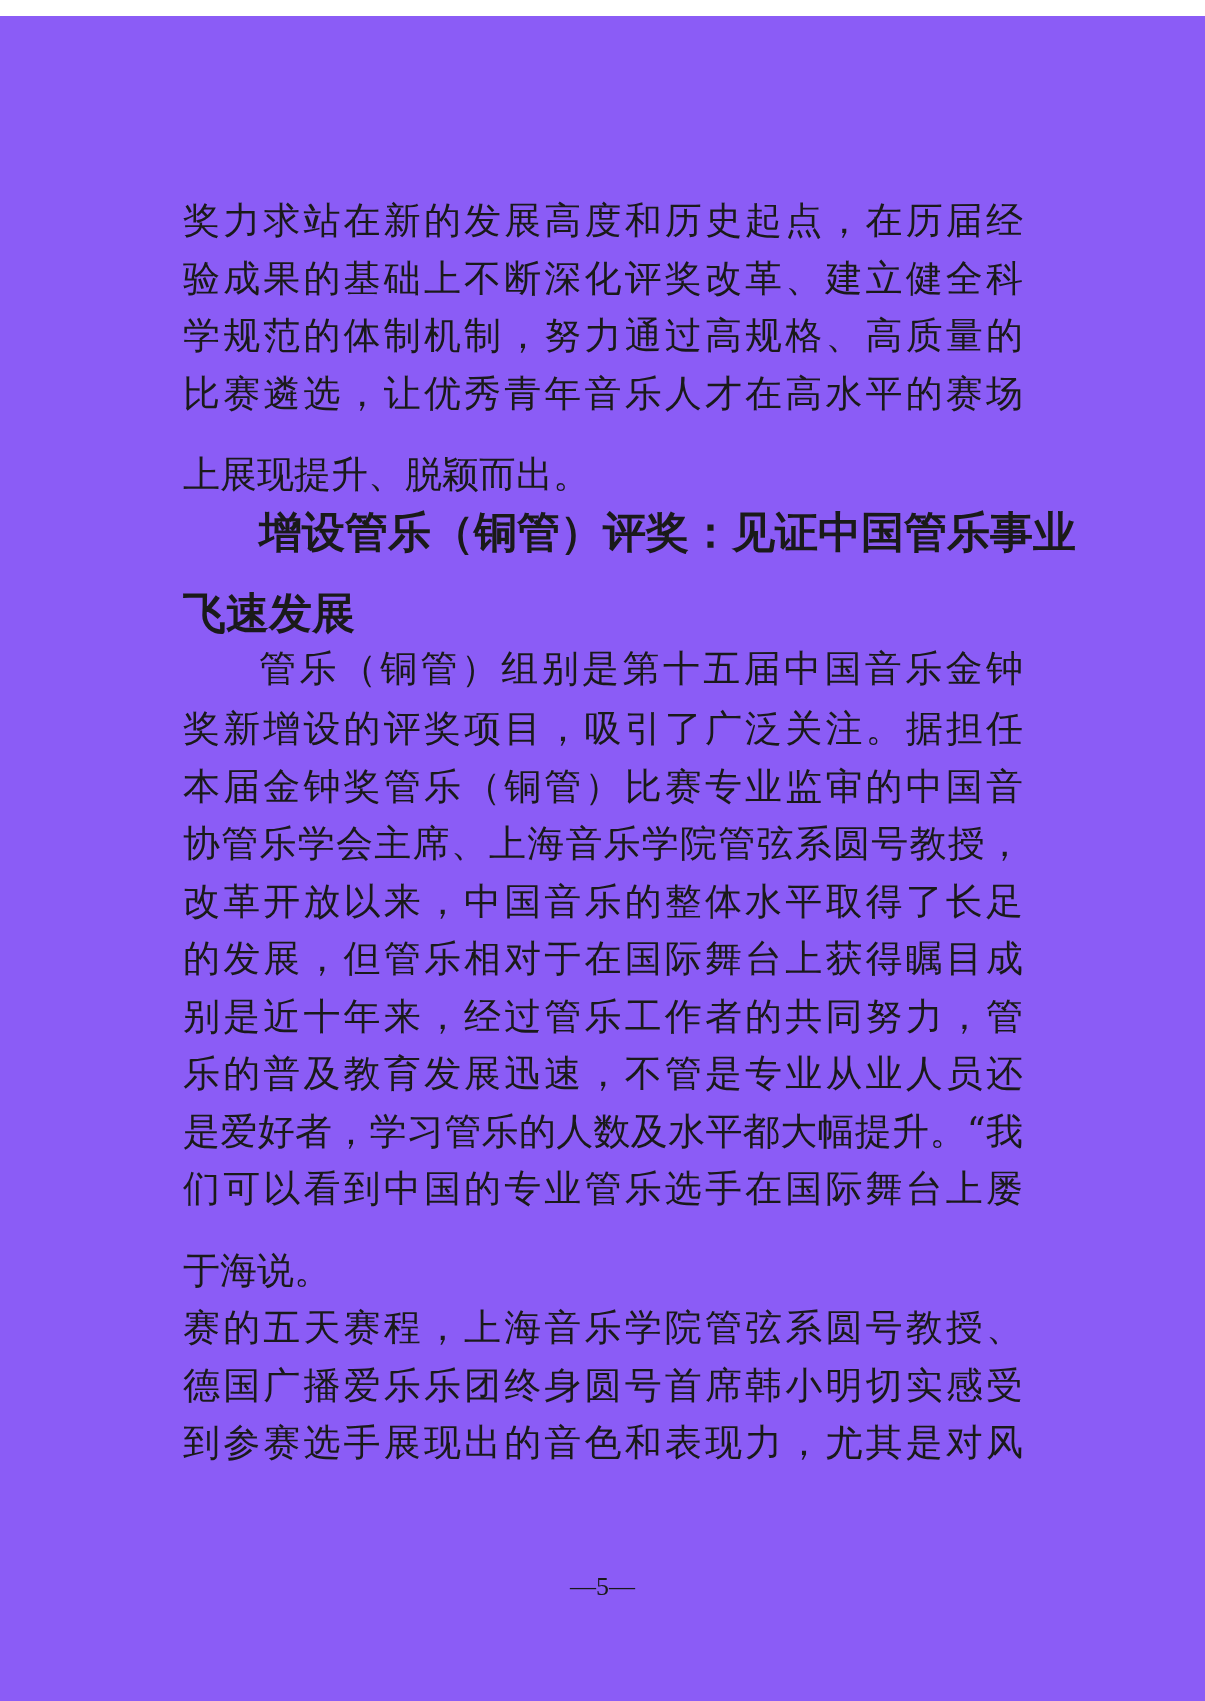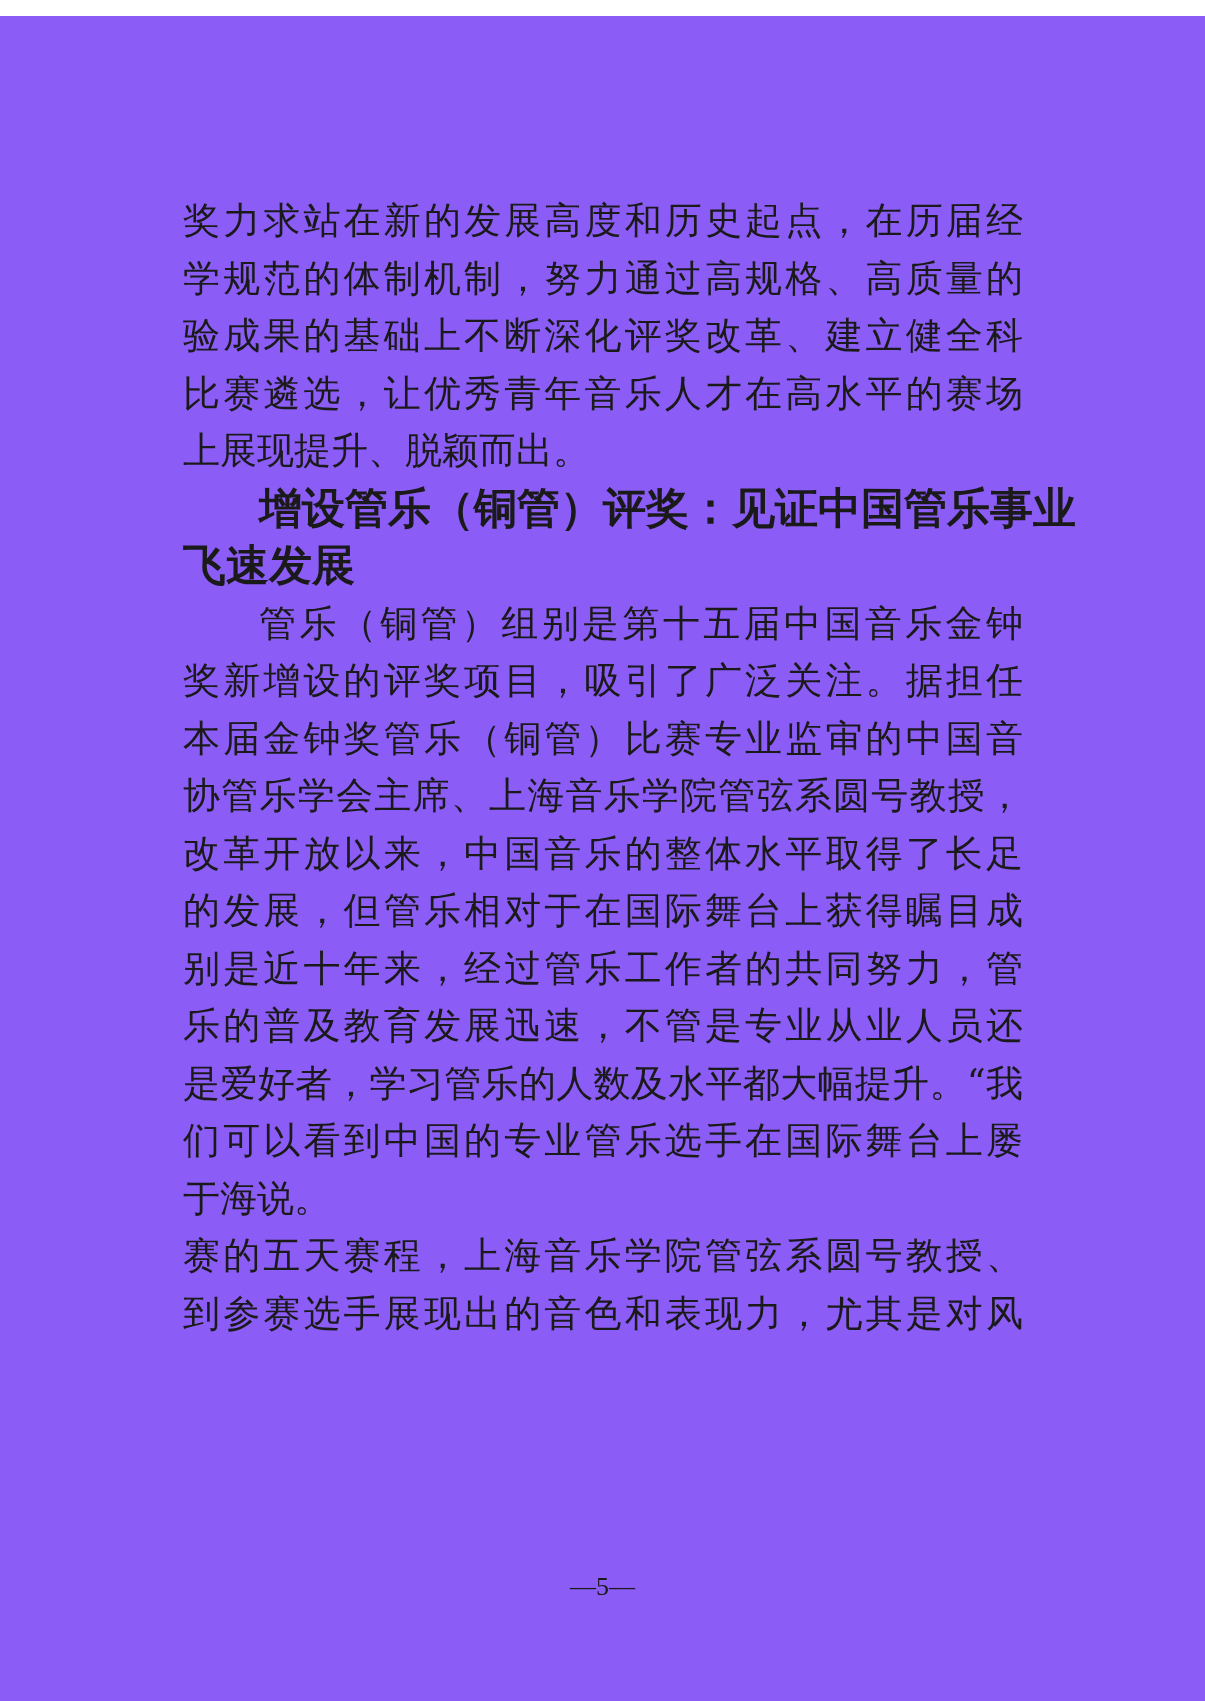--- a/index.html
+++ b/index.html
@@ -34,23 +34,25 @@
       line-height: 57.5px;
       font-size: 37px;
       white-space: nowrap;
       font-family: "DejaVu Serif", "Liberation Serif", serif;
       text-align: justify;
       text-align-last: justify;
       letter-spacing: 0;
     }
     .line.last {
       text-align-last: left;
+      margin-top: 24px;
     }
     .line.indent {
       padding-left: 76px;
+      font-family: Liberation Mono, monospace;
     }
     .line.heading {
       font-family: "DejaVu Sans", "Liberation Sans", sans-serif;
       font-weight: bold;
       font-size: 43px;
     }
     .page-number {
       position: absolute;
       left: 0;
       width: 1205px;
@@ -61,38 +63,39 @@
       color: #1a1a1a;
     }
   </style>
 </head>
 <body>
 
 <div class="page">
   <div class="text-block">
 
     <span class="line">奖力求站在新的发展高度和历史起点，在历届经</span>
+    <span class="line">验成果的基础上不断深化评奖改革、建立健全科</span>
     <span class="line">学规范的体制机制，努力通过高规格、高质量的</span>
-    <span class="line">验成果的基础上不断深化评奖改革、建立健全科</span>
     <span class="line">比赛遴选，让优秀青年音乐人才在高水平的赛场</span>
     <span class="line last">上展现提升、脱颖而出。</span>
 
     <span class="line heading indent">增设管乐（铜管）评奖：见证中国管乐事业</span>
     <span class="line heading last">飞速发展</span>
 
     <span class="line indent">管乐（铜管）组别是第十五届中国音乐金钟</span>
     <span class="line">奖新增设的评奖项目，吸引了广泛关注。据担任</span>
     <span class="line">本届金钟奖管乐（铜管）比赛专业监审的中国音</span>
     <span class="line">协管乐学会主席、上海音乐学院管弦系圆号教授，</span>
     <span class="line">改革开放以来，中国音乐的整体水平取得了长足</span>
     <span class="line">的发展，但管乐相对于在国际舞台上获得瞩目成</span>
     <span class="line">别是近十年来，经过管乐工作者的共同努力，管</span>
     <span class="line">乐的普及教育发展迅速，不管是专业从业人员还</span>
     <span class="line">是爱好者，学习管乐的人数及水平都大幅提升。“我</span>
     <span class="line">们可以看到中国的专业管乐选手在国际舞台上屡</span>
     <span class="line last">于海说。</span>
 
     <span class="line">赛的五天赛程，上海音乐学院管弦系圆号教授、</span>
+    <span class="line">德国广播爱乐乐团终身圆号首席韩小明切实感受</span>
     <span class="line">到参赛选手展现出的音色和表现力，尤其是对风</span>
   </div>
 
   <div class="page-number">—5—</div>
 </div>
 
 </body></html>

